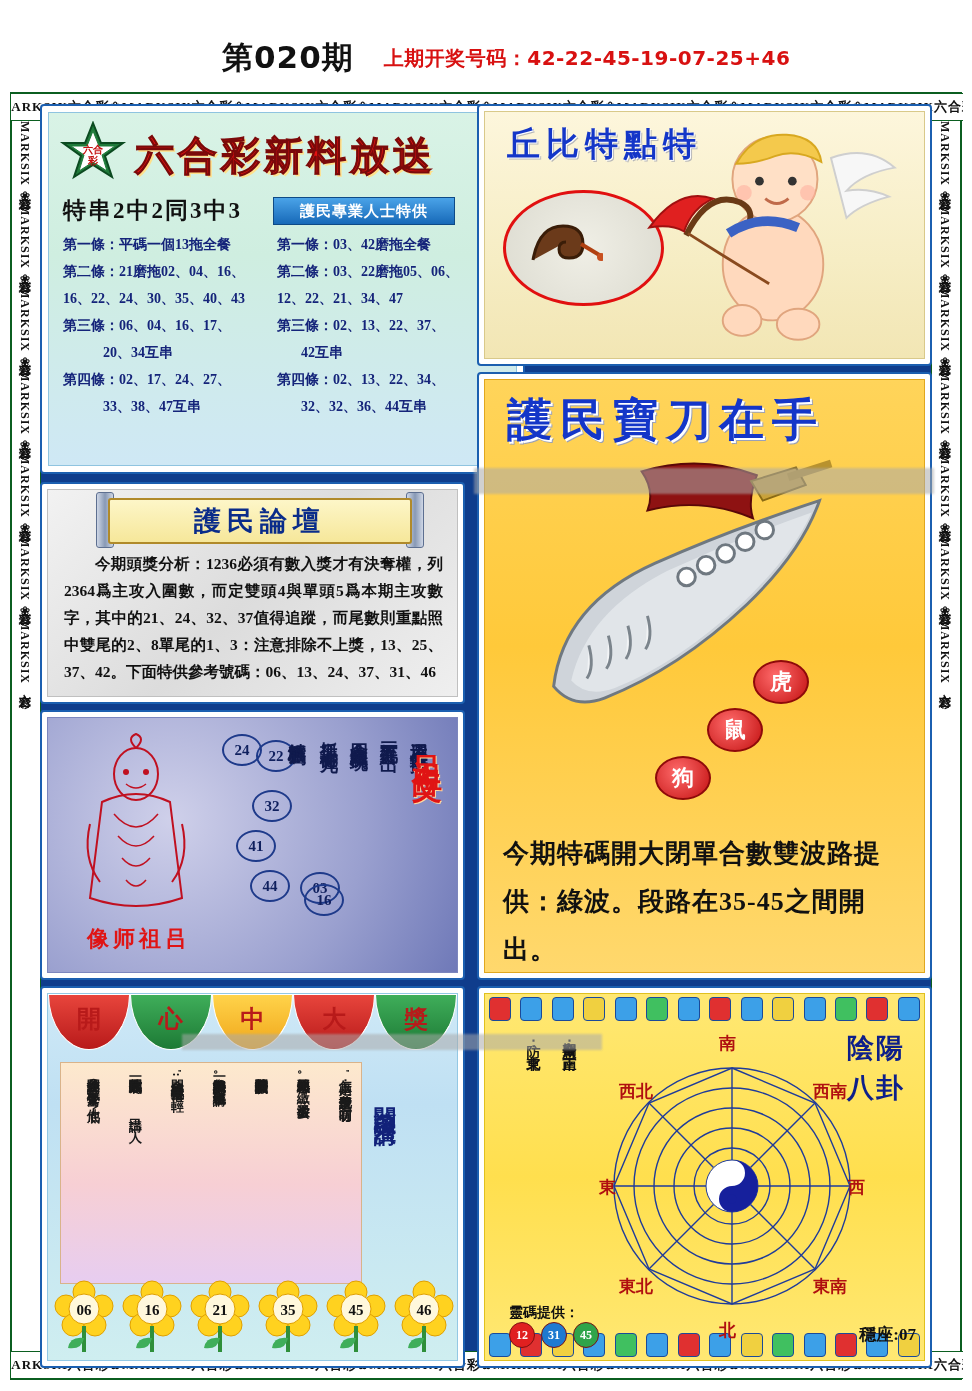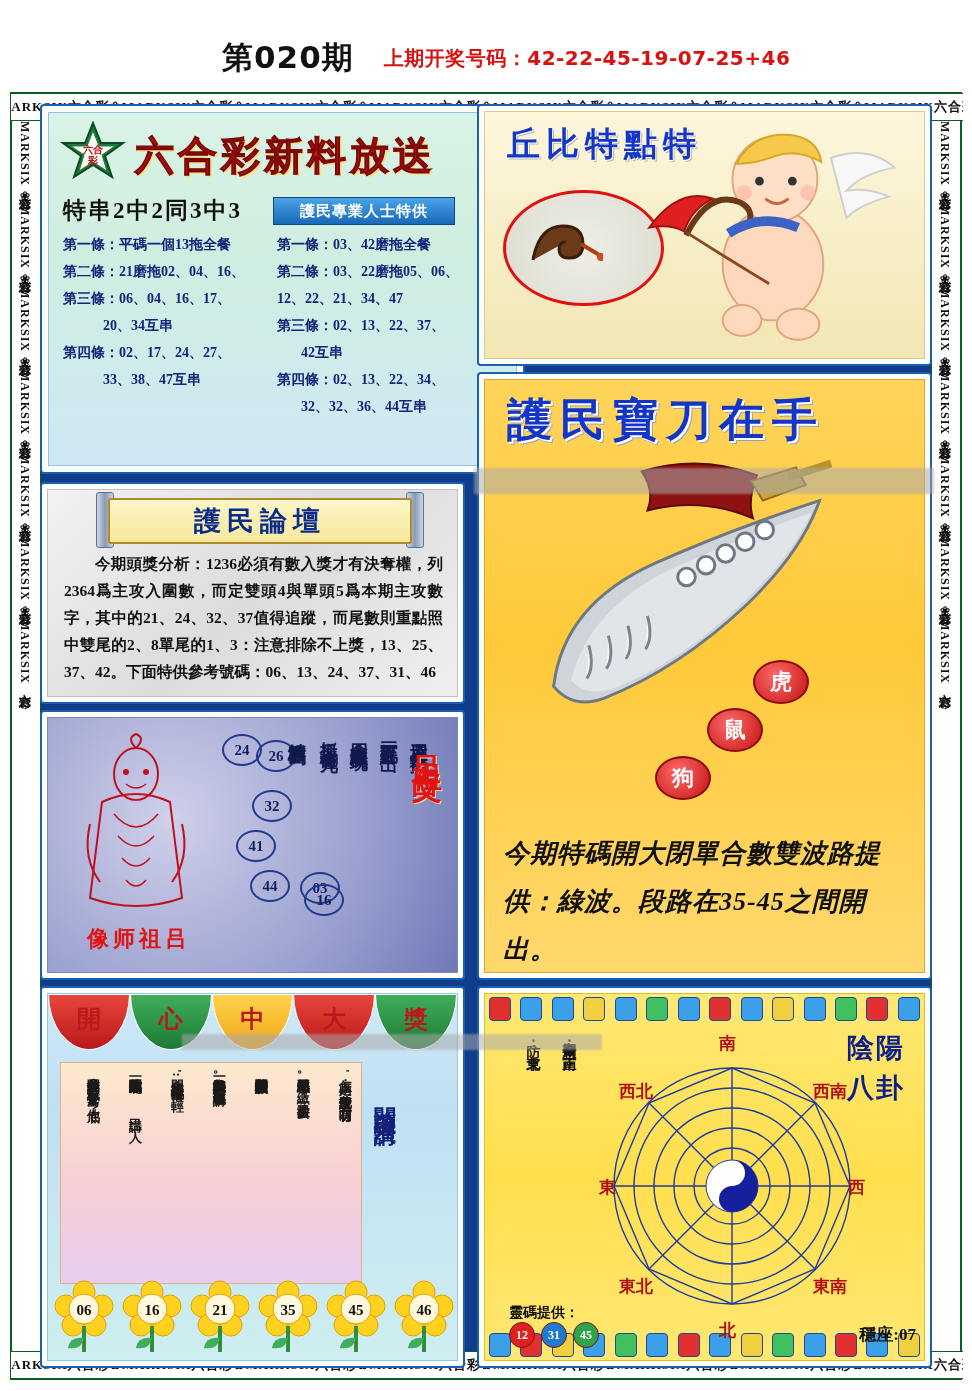--- a/index.html
+++ b/index.html
@@ -298,21 +298,21 @@
     position:absolute;width:52px;height:40px;border-radius:50%;
     background:radial-gradient(circle at 40% 35%,#ff6b6b,#c21010);
     border:2px solid #8e0a0a;
     display:flex;align-items:center;justify-content:center;
     color:#fff;font-family:"Liberation Serif",serif;
     font-size:22px;font-weight:bold;
   }
   .knife-note{
     position:absolute;left:18px;top:450px;right:14px;
     font-family:"Liberation Serif",serif;font-size:26px;font-weight:bold;
-    color:#111;line-height:48px;letter-spacing:1px;font-style:italic;
+    color:#111;line-height:48px;letter-spacing:1px;
   }
 
   
   .bagua-card{
     left:437px;top:882px;width:455px;height:382px;
     background:#ffffff;border:2px solid #1b5fb0;border-radius:4px;
   }
   .bagua-inner{
     position:absolute;inset:5px;
     background:linear-gradient(180deg,#ffe873,#ffdf4e 50%,#ffe873);
@@ -407,20 +407,21 @@
           <text x="34" y="32" font-size="10" fill="#c41010" text-anchor="middle" font-family="Liberation Serif, serif" font-weight="bold">六合</text>
           <text x="34" y="43" font-size="10" fill="#c41010" text-anchor="middle" font-family="Liberation Serif, serif" font-weight="bold">彩</text>
         </svg>
         <div class="title-main">六合彩新料放送</div>
         <div class="subtitle">特串2中2同3中3</div>
         <div class="badge-right">護民專業人士特供</div>
 
         <div class="col-left">
           <span class="ln">第一條：平碼一個13拖全餐</span>
           <span class="ln">第二條：21磨拖02、04、16、</span>
+          <span class="ln">16、22、24、30、35、40、43</span>
           <span class="ln">第三條：06、04、16、17、</span>
           <span class="ln ind">20、34互串</span>
           <span class="ln">第四條：02、17、24、27、</span>
           <span class="ln ind">33、38、47互串</span>
         </div>
 
         <div class="col-right">
           <span class="ln">第一條：03、42磨拖全餐</span>
           <span class="ln">第二條：03、22磨拖05、06、</span>
           <span class="ln">12、22、21、34、47</span>
@@ -456,21 +457,21 @@
           <circle cx="60" cy="40" r="3" fill="#c01020"></circle>
           <circle cx="80" cy="40" r="3" fill="#c01020"></circle>
           <path d="M60 52 q10 8 20 0" fill="none" stroke="#c01020" stroke-width="1.5"></path>
           <path d="M24 92 q-8 34 10 58" fill="none" stroke="#c01020" stroke-width="2"></path>
           <path d="M116 92 q8 34 -10 58" fill="none" stroke="#c01020" stroke-width="2"></path>
         </svg>
         <div class="deity-label">像师祖吕</div>
 
         <div class="balls">
           <div class="ball" style="left:0;top:0;">24</div>
-          <div class="ball" style="left:34px;top:6px;">26</div>
+          <div class="ball" style="left:34px;top:6px;">22</div>
           <div class="ball" style="left:30px;top:56px;">32</div>
           <div class="ball" style="left:14px;top:96px;">41</div>
           <div class="ball" style="left:28px;top:136px;">44</div>
           <div class="ball" style="left:78px;top:110px;margin-top:28px;">03</div>
           <div class="ball" style="left:82px;top:150px;">16</div>
         </div>
 
         <div class="vtext" style="left:236px;">精解靈碼：</div>
         <div class="vtext" style="left:268px;">抓住二七再碰九。</div>
         <div class="vtext" style="left:298px;">拿四出八明碼現，</div>

